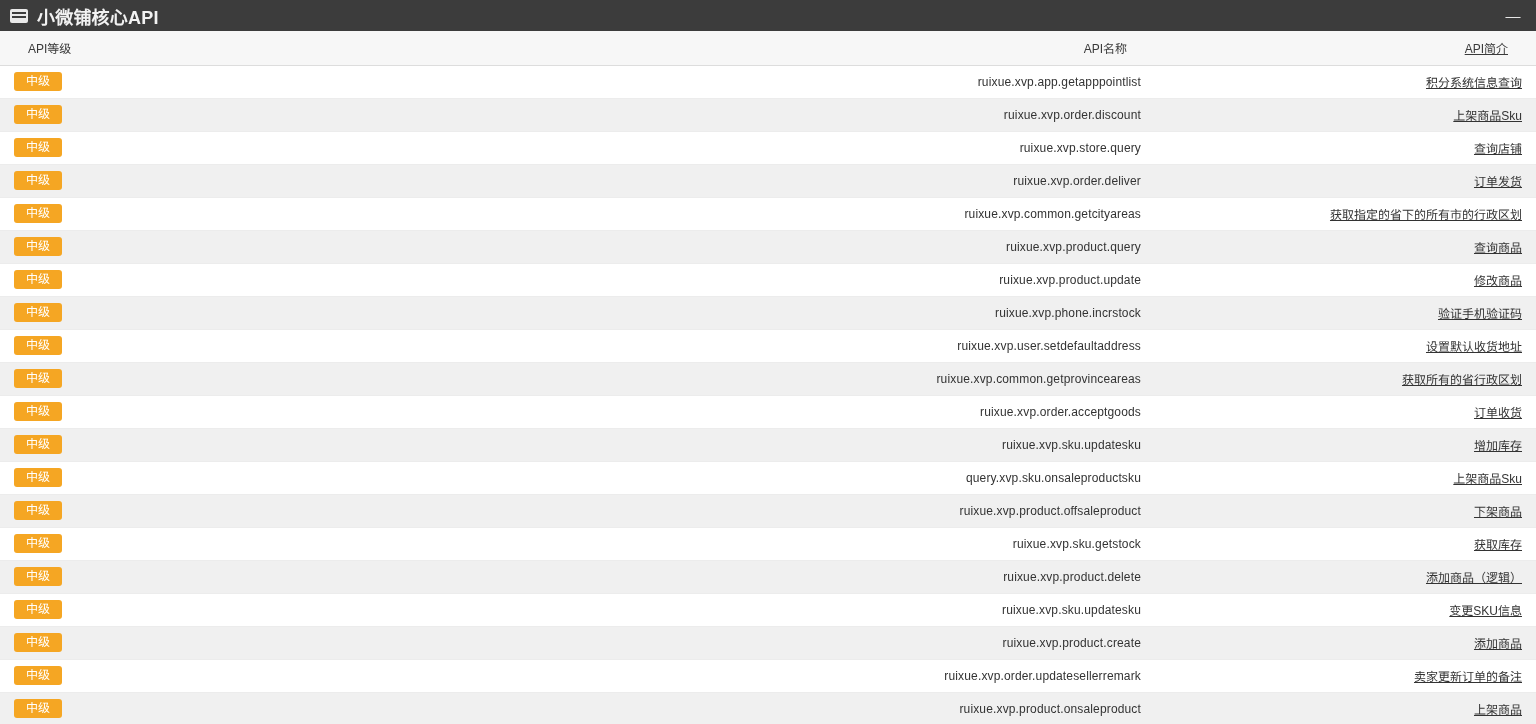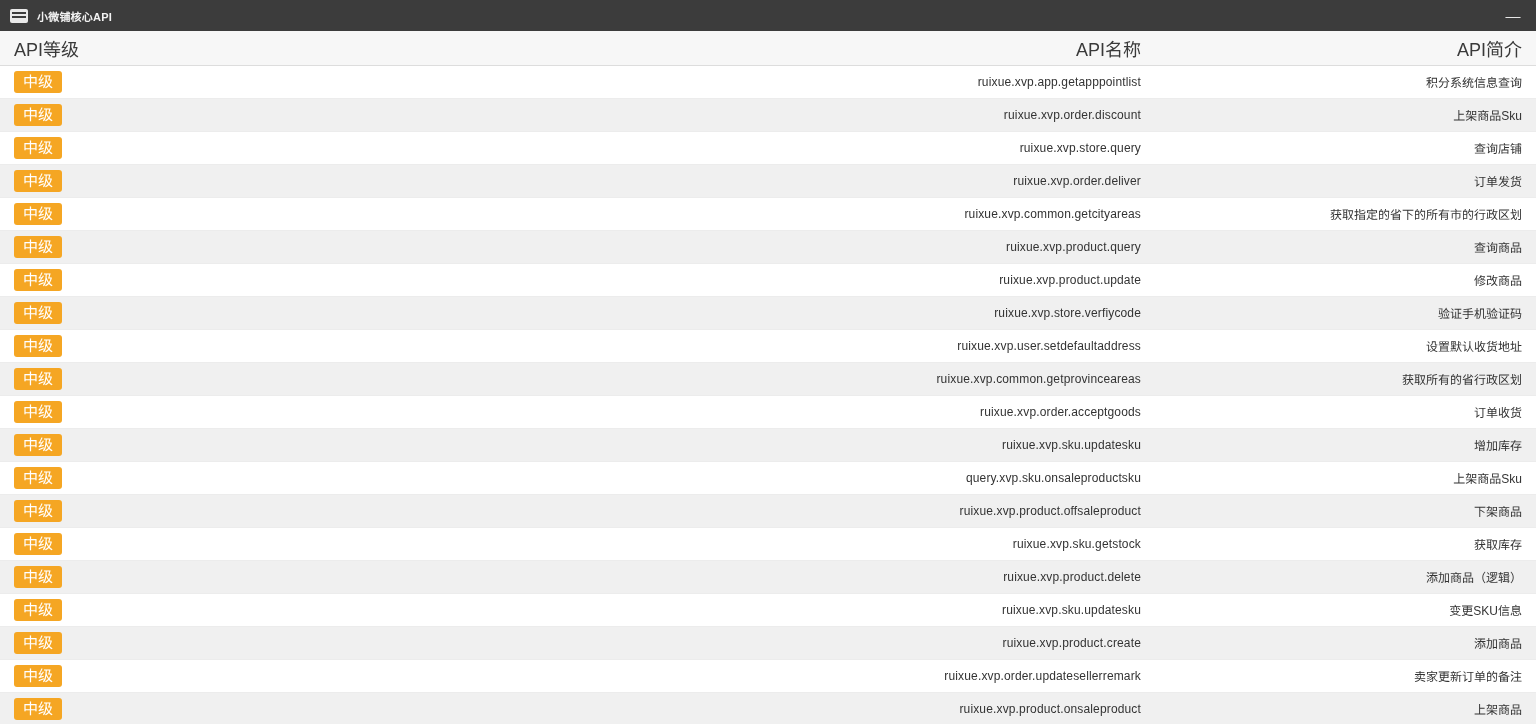--- a/index.html
+++ b/index.html
@@ -40,21 +40,21 @@
     content: "";
     position: absolute;
     left: 2px;
     top: 3px;
     width: 14px;
     height: 2px;
     background: #3c3c3c;
     box-shadow: 0 4px 0 0 #3c3c3c;
   }
   .titlebar .tb-title {
-    font-size: 11px;
+    font-size: 18px;
     font-weight: bold;
     letter-spacing: .2px;
     white-space: nowrap;
   }
   .titlebar .tb-spacer { flex: 1 1 auto; }
   .titlebar .tb-min {
     width: 26px;
     height: 24px;
     display: flex;
     align-items: center;
@@ -74,29 +74,29 @@
   }
   table.api-table {
     width: 100%;
     border-collapse: collapse;
     table-layout: fixed;
   }
   table.api-table thead th {
     height: 34px;
     background: #f7f7f7;
     border-bottom: 1px solid #dddddd;
-    font-size: 18px;
+    font-size: 12px;
     font-weight: normal;
     color: #3a3a3a;
-    padding: 0 14px;
+    padding: 0 28px;
     box-sizing: border-box;
   }
   th.col-level, td.col-level { width: 375px; text-align: left; }
   th.col-name,  td.col-name  { width: 780px; text-align: right; }
-  th.col-desc,  td.col-desc  { width: 381px; text-align: right; }
+  th.col-desc,  td.col-desc  { width: 381px; text-align: right; text-decoration: underline; }
 
   table.api-table tbody tr {
     height: 33px;
     border-bottom: 1px solid #ececec;
   }
   table.api-table tbody tr.alt {
     background: #f0f0f0;
   }
   table.api-table tbody td {
     padding: 0 14px;
@@ -118,21 +118,21 @@
     font-size: 12px;
     color: #2e2e2e;
   }
   .badge {
     display: inline-block;
     min-width: 48px;
     padding: 3px 9px 4px 9px;
     border-radius: 3px;
     background: #f5a623;
     color: #ffffff;
-    font-size: 15px;
+    font-size: 12px;
     line-height: 1;
     text-align: center;
     box-sizing: border-box;
   }
 </style>
 </head>
 <body>
 
 <div class="titlebar">
   <span class="tb-icon"></span>
@@ -181,21 +181,21 @@
           <td class="col-name">ruixue.xvp.product.query</td>
           <td class="col-desc">查询商品</td>
         </tr>
         <tr>
           <td class="col-level"><span class="badge" style="background: rgb(245, 166, 35);">中级</span></td>
           <td class="col-name">ruixue.xvp.product.update</td>
           <td class="col-desc">修改商品</td>
         </tr>
         <tr class="alt">
           <td class="col-level"><span class="badge" style="background: rgb(245, 166, 35);">中级</span></td>
-          <td class="col-name">ruixue.xvp.store.verfiycode</td>
+          <td class="col-name">ruixue.xvp.phone.incrstock</td>
           <td class="col-desc">验证手机验证码</td>
         </tr>
         <tr>
           <td class="col-level"><span class="badge" style="background: rgb(245, 166, 35);">中级</span></td>
           <td class="col-name">ruixue.xvp.user.setdefaultaddress</td>
           <td class="col-desc">设置默认收货地址</td>
         </tr>
         <tr class="alt">
           <td class="col-level"><span class="badge" style="background: rgb(245, 166, 35);">中级</span></td>
           <td class="col-name">ruixue.xvp.common.getprovinceareas</td>

